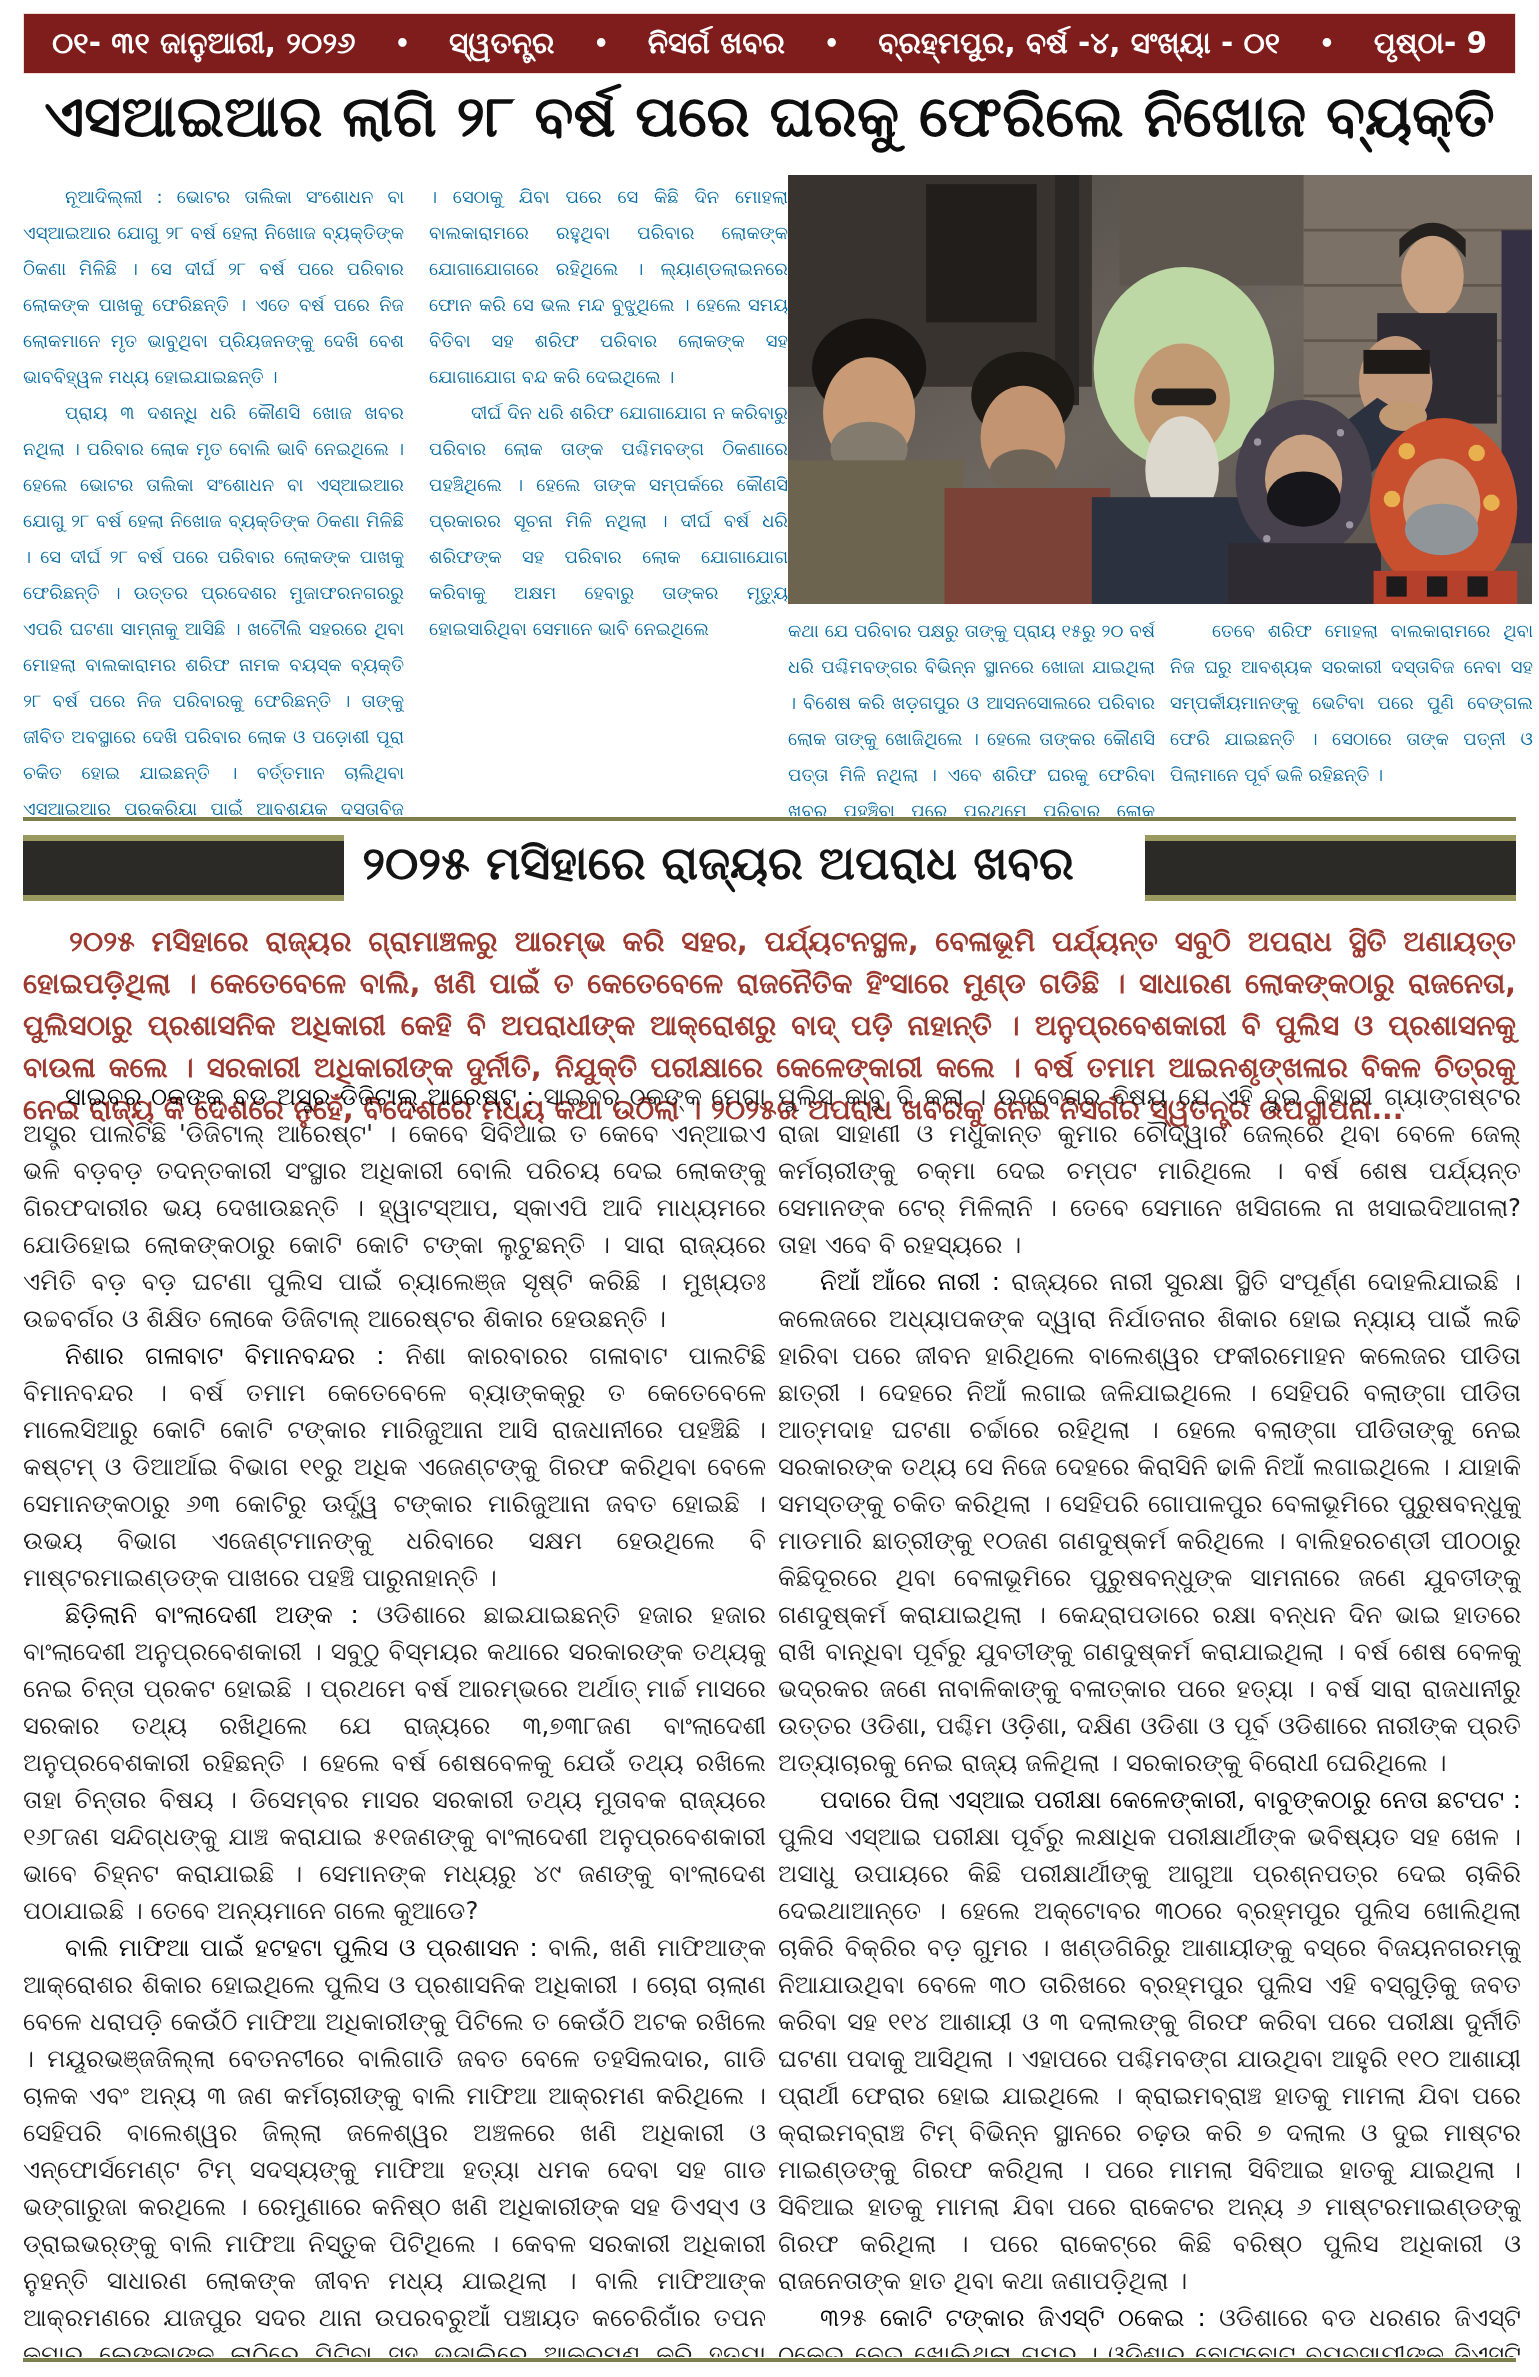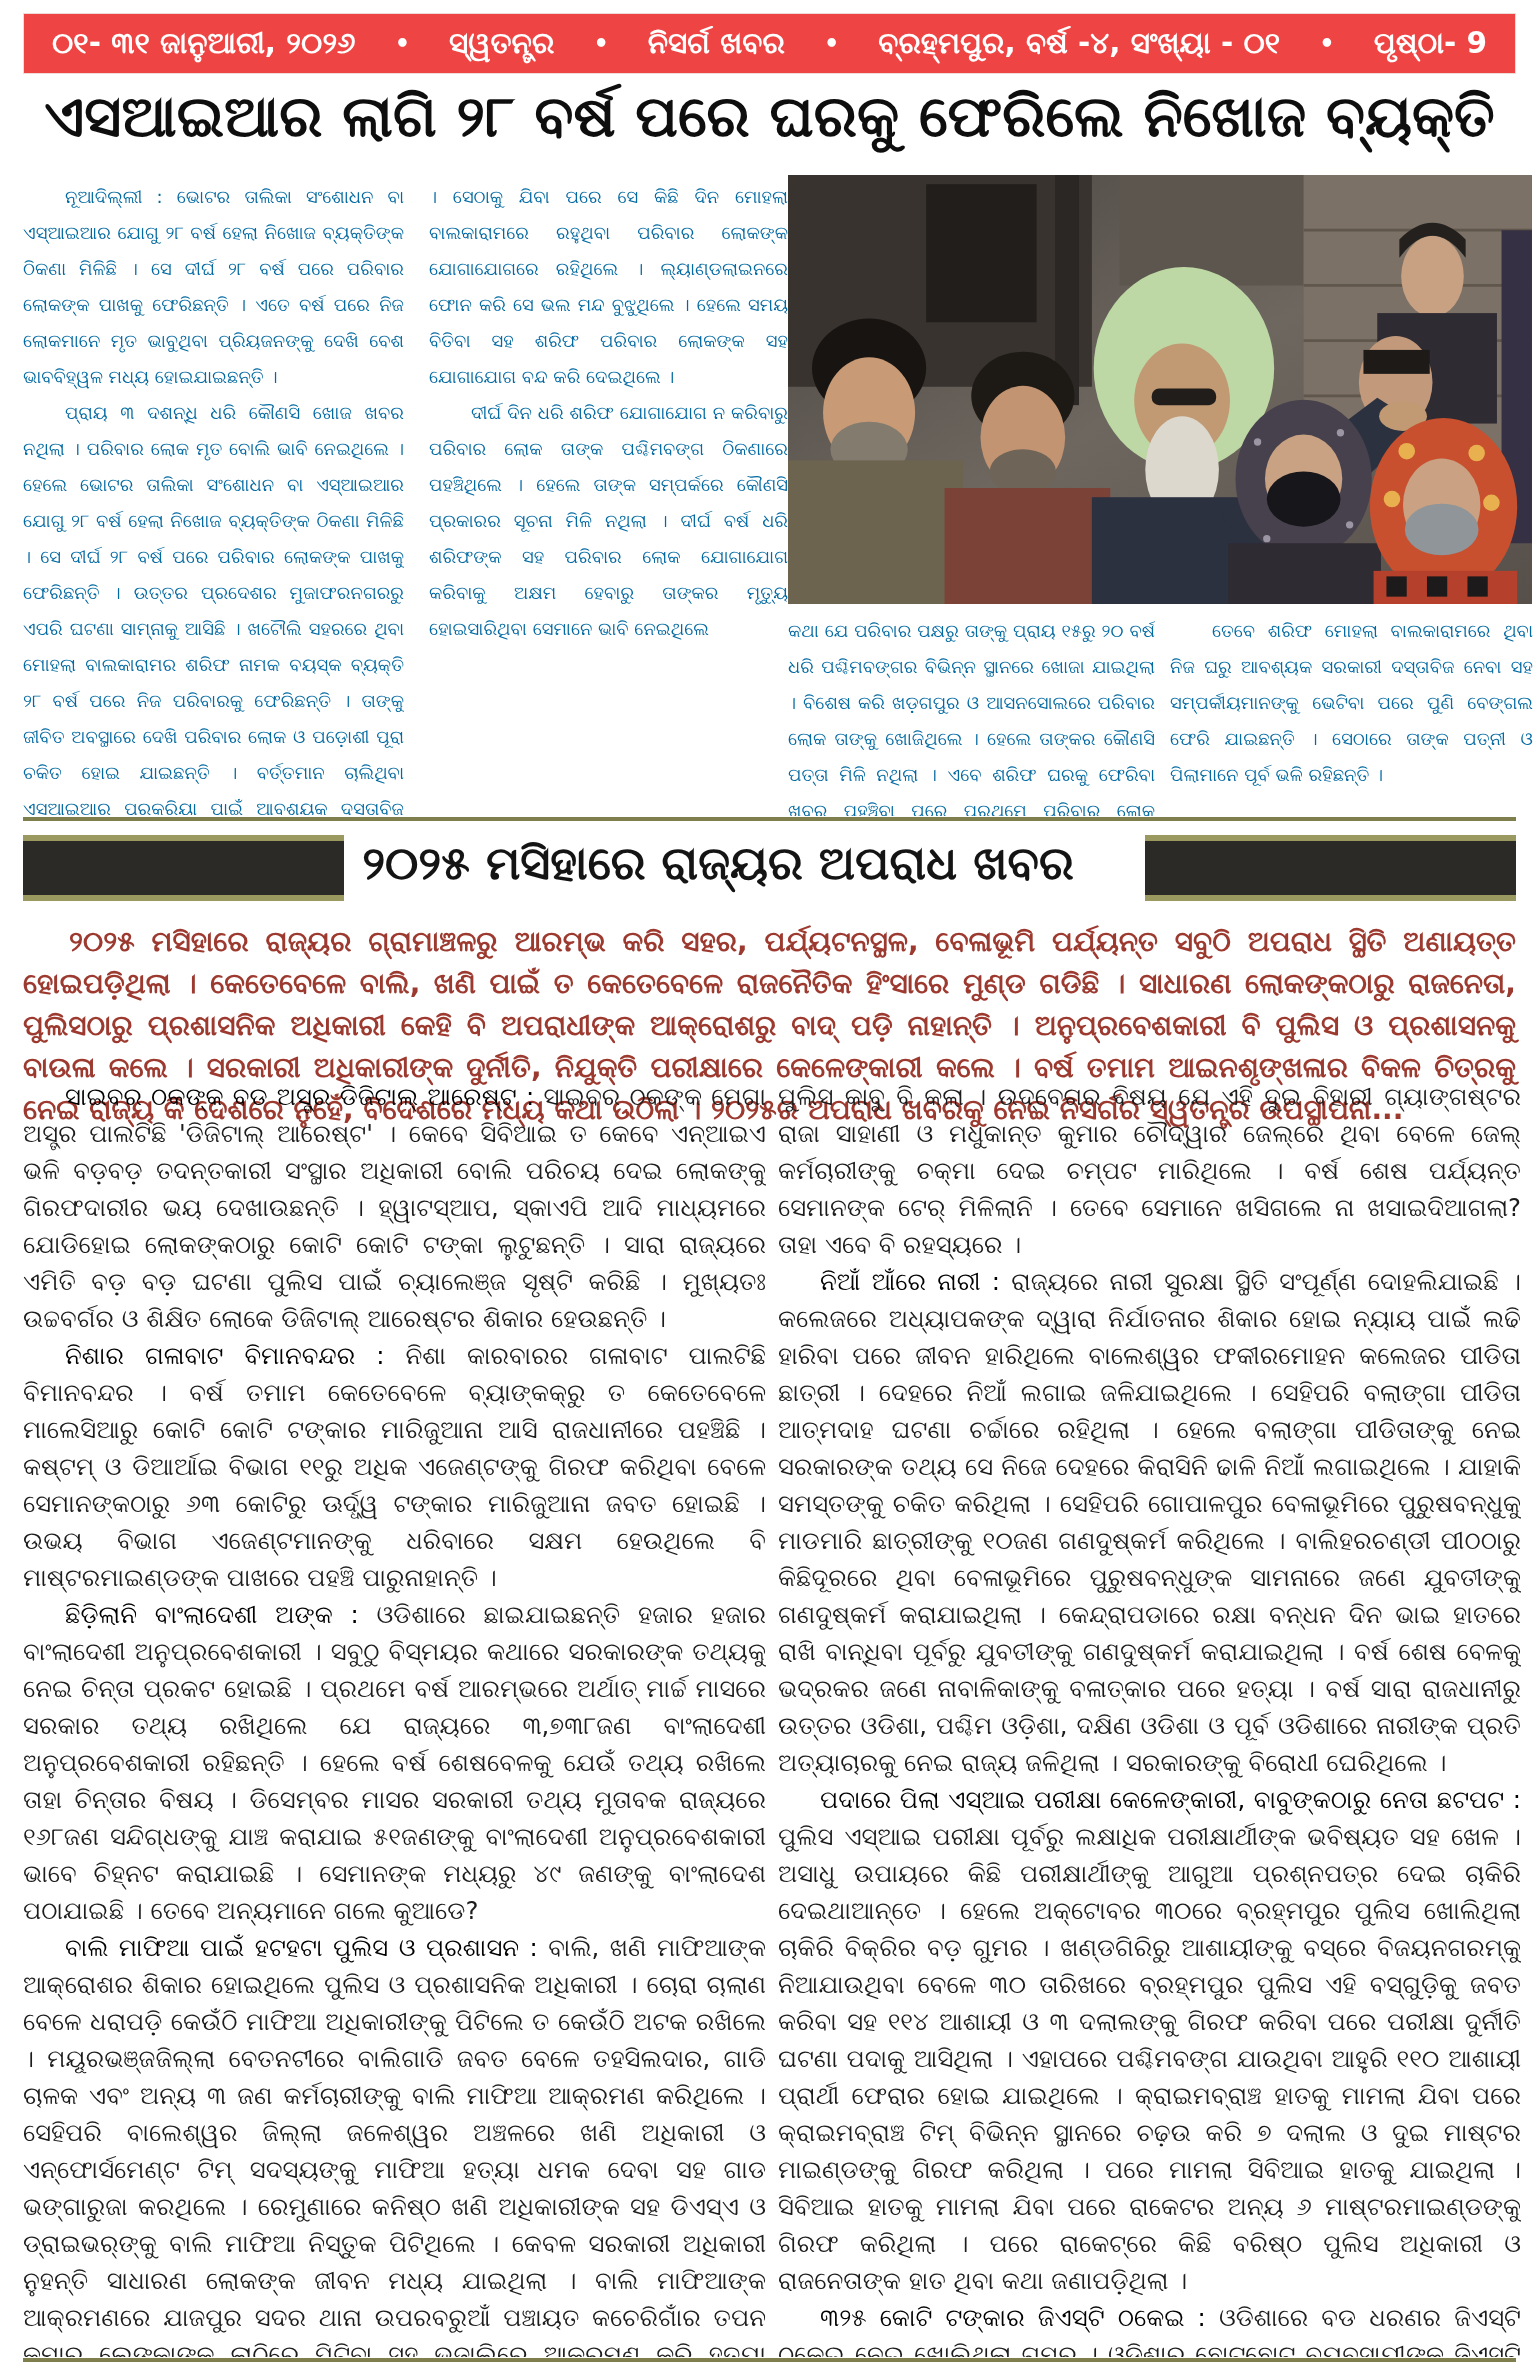--- a/index.html
+++ b/index.html
@@ -1,19 +1,19 @@
 <!DOCTYPE html>
 <html style="font-size:14.7px"><head>
 <meta charset="utf-8">
 <style>
   html,body{margin:0;padding:0;background:#e8e8e8;}
   #page{position:relative;width:1539px;height:2377px;background:#ffffff;overflow:hidden;
         font-family:"DejaVu Sans",sans-serif;color:#1b1b1b;}
   
-  .masthead{position:absolute;left:23px;top:13px;width:1493px;height:61px;background:#ef4444;
+  .masthead{position:absolute;left:23px;top:13px;width:1493px;height:61px;background:#7f1d1d;
             border:1.8px solid #efdcd8;box-sizing:border-box;color:#fff;display:flex;align-items:center;
             justify-content:space-between;padding:0 28px;font-size:29.5px;font-weight:bold;white-space:nowrap;}
   .masthead .dot{font-size:24px;}
   
   .headline{position:absolute;left:0;top:83px;width:1539px;text-align:center;font-size:57px;
             font-weight:bold;color:#0e0e0e;letter-spacing:0px;}
   
   .col{position:absolute;text-align:justify;font-size:18px;line-height:36px;color:#0369a1;}
   .col p{margin:0;text-indent:42px;}
   .col p.noindent{text-indent:0;}

